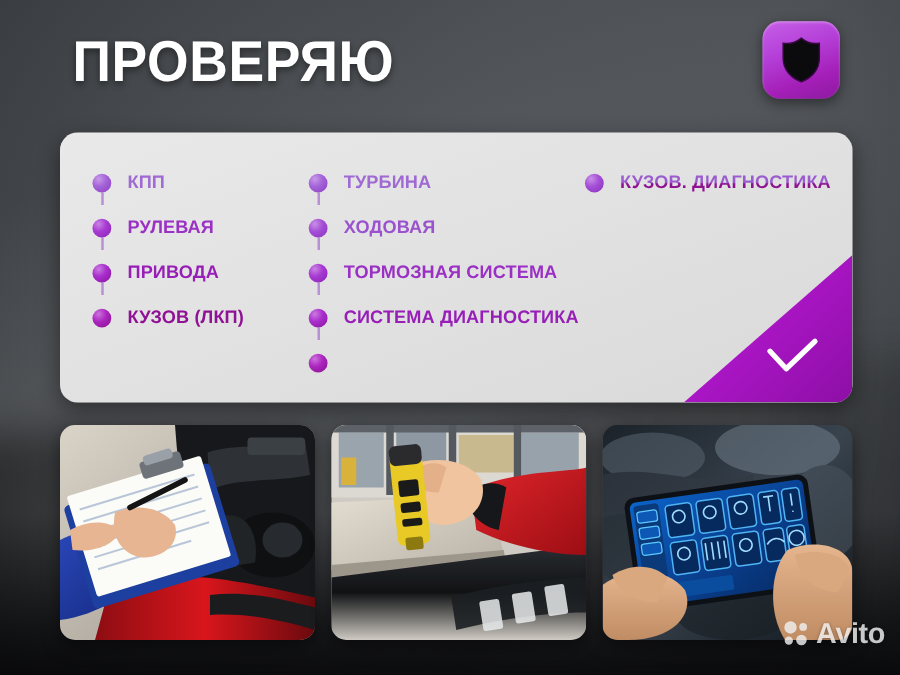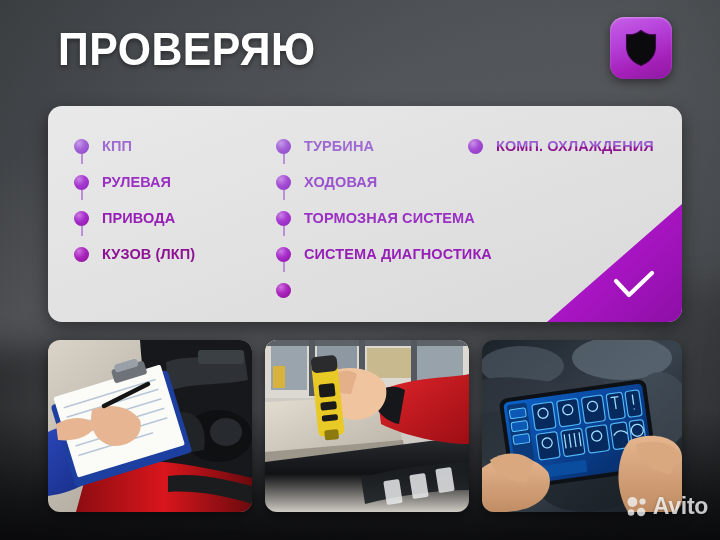--- a/index.html
+++ b/index.html
@@ -48,21 +48,21 @@
   .corner-tri{position:absolute;right:0;bottom:0;width:135px;height:118px;
     background:linear-gradient(135deg,#c33ce0 0%,#a915c4 48%,#8d0fa6 100%);
     clip-path:polygon(100% 0,100% 100%,0 100%);}
   .corner-check{position:absolute;right:26px;bottom:22px;width:44px;height:30px;}
   .corner-check svg{display:block;}
 
   
   .cols{position:absolute;inset:0;}
   .col{position:absolute;top:22px;}
   .col-1{left:26px;}
-  .col-2{left:228px;text-align:right;}
+  .col-2{left:199px;text-align:right;}
   .col-3{left:420px;}
 
   .row{position:relative;display:flex;align-items:center;height:36px;}
   .row .bullet{position:relative;width:15px;height:15px;border-radius:50%;flex:0 0 auto;z-index:2;}
   .row .label{margin-left:13px;font-size:14.5px;font-weight:700;letter-spacing:.1px;white-space:nowrap;}
   .row .label.two-line{line-height:15px;white-space:normal;width:180px;}
 
   
   .dashline{position:absolute;left:7px;width:0;top:26px;height:10px;
     border-left:2px dashed #b98fd6;z-index:1;}
@@ -169,21 +169,21 @@
           <span class="label t3">СИСТЕМА ДИАГНОСТИКА</span>
         </div>
         <div class="row">
           <span class="bullet b4"></span>
         </div>
       </div>
 
       <div class="col col-3">
         <div class="row">
           <span class="bullet b1"></span>
-          <span class="label two-line grad-mix">КОМП. ОХЛАЖДЕНИЯ</span>
+          <span class="label two-line grad-mix">КУЗОВ. ДИАГНОСТИКА</span>
         </div>
       </div>
 
     </div>
   </div>
 
   <div class="photos">
 
     <div class="photo p1">
       <svg viewBox="0 0 204 172" preserveAspectRatio="xMidYMid slice" aria-hidden="true">

